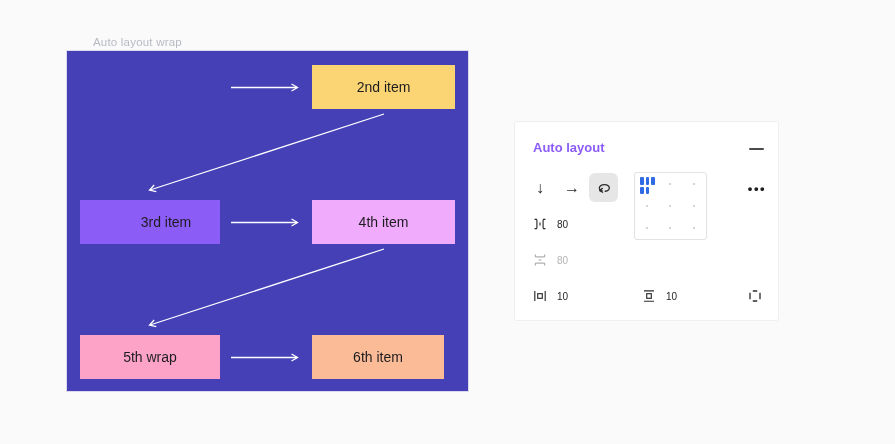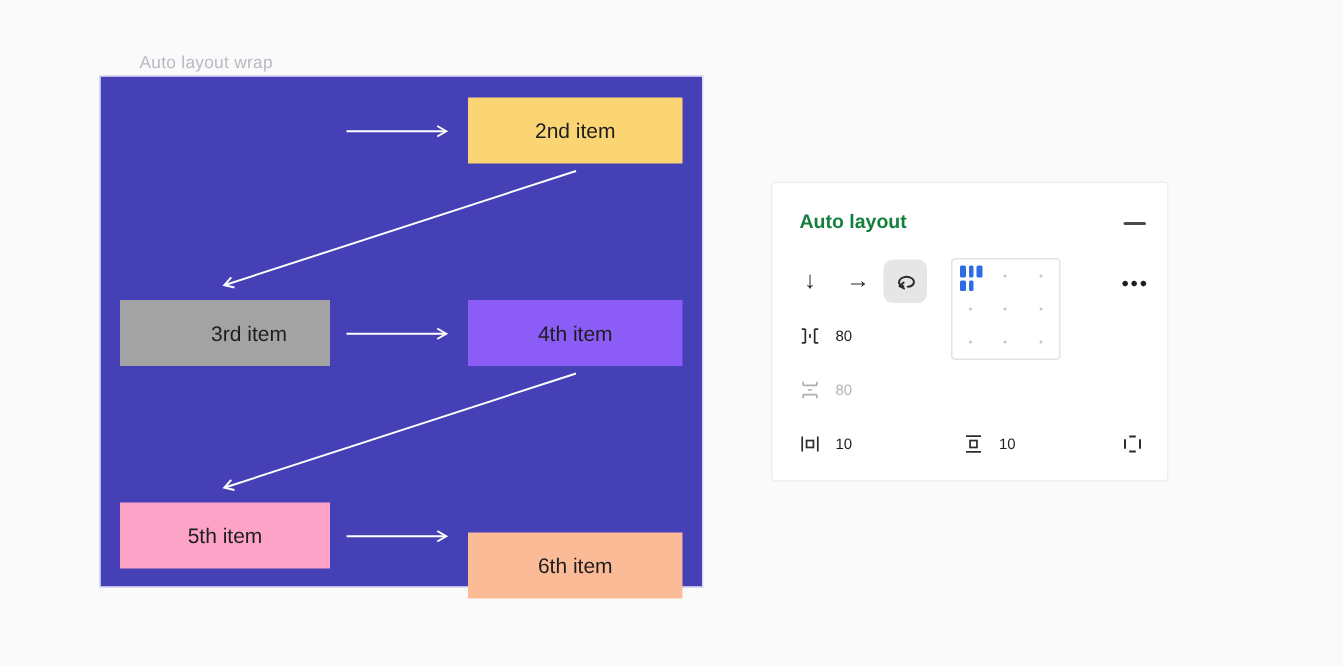--- a/index.html
+++ b/index.html
@@ -26,32 +26,32 @@
     position: absolute; width: 140px; height: 44px;
     display: flex; align-items: center; justify-content: center;
     font-size: 14px; color: #1d1d1f;
   }
   .item .item-label { pointer-events: none; }
   .pos-r1l { left: 13px;  top: 14px;  }
   .pos-r1r { left: 245px; top: 14px;  width: 143px; }
   .pos-r2l { left: 13px;  top: 149px; }
   .pos-r2r { left: 245px; top: 149px; width: 143px; }
   .pos-r3l { left: 13px;  top: 284px; }
-  .pos-r3r { left: 245px; top: 284px; width: 143px; margin-top: 20px; }
+  .pos-r3r { left: 245px; top: 284px; width: 132px; }
   .arrows { position: absolute; inset: 0; width: 100%; height: 100%; pointer-events: none; }
 
   
   .panel {
     position: absolute; left: 515px; top: 122px; width: 263px; height: 198px;
     background: #ffffff; border-radius: 2px;
     box-shadow: 0 0 0 1px rgba(0,0,0,0.045);
   }
   .panel-title {
     position: absolute; left: 18px; top: 140px; transform: translateY(-122px);
-    font-size: 13px; font-weight: 700; color: #15803d;
+    font-size: 13px; font-weight: 700; color: #8b5cf6;
   }
   .minus-btn { position: absolute; right: 13px; top: 18px; width: 18px; height: 18px;
     display: flex; align-items: center; justify-content: center; cursor: pointer; }
   .minus-line { width: 15px; height: 2px; background: #4a4a4a; border-radius: 1px; }
 
   .dir-glyph {
     position: absolute; width: 26px; height: 26px; top: 53px;
     display: flex; align-items: center; justify-content: center;
     font-size: 16px; color: #2c2c2c; cursor: pointer; border-radius: 5px;
   }
@@ -101,28 +101,28 @@
 
 <div class="stage">
 
   <div class="frame-label">Auto layout wrap</div>
 
   <div class="canvas" style="background-color: rgb(69, 64, 182);">
 
     <div class="item pos-r1r" style="background-color: rgb(251, 213, 115); justify-content: center;">
       <span class="item-label">2nd item</span>
     </div>
-    <div class="item pos-r2l" style="background-color: #a3a3a3; padding-left: 32px;">
+    <div class="item pos-r2l" style="background-color: #8b5cf6; padding-left: 32px;">
       <span class="item-label">3rd item</span>
     </div>
-    <div class="item pos-r2r" style="background-color: #8b5cf6;">
+    <div class="item pos-r2r" style="background-color: #f0abfc;">
       <span class="item-label">4th item</span>
     </div>
     <div class="item pos-r3l" style="background-color: rgb(253, 163, 199);">
-      <span class="item-label">5th item</span>
+      <span class="item-label">5th wrap</span>
     </div>
     <div class="item pos-r3r" style="background-color: rgb(252, 187, 151);">
       <span class="item-label">6th item</span>
     </div>
 
     <svg class="arrows" viewBox="0 0 401 340">
       <defs>
         <marker id="ah" markerWidth="12" markerHeight="12" refX="8" refY="5" orient="auto" markerUnits="userSpaceOnUse">
           <path d="M2.5 1.5 L8.5 5 L2.5 8.5" fill="none" stroke="#ffffff" stroke-width="1.3"></path>
         </marker>

